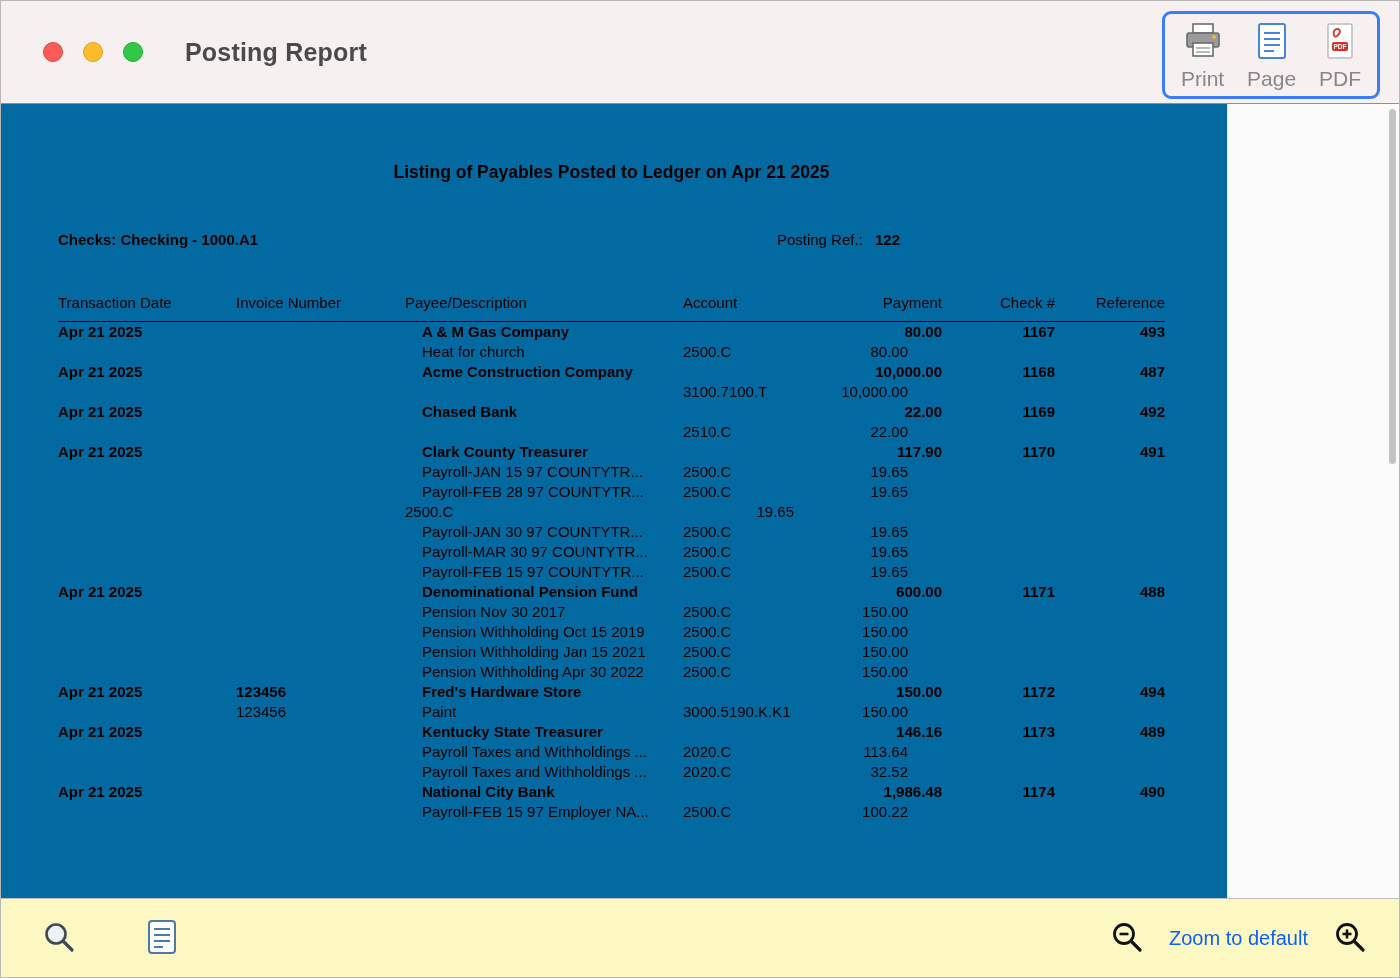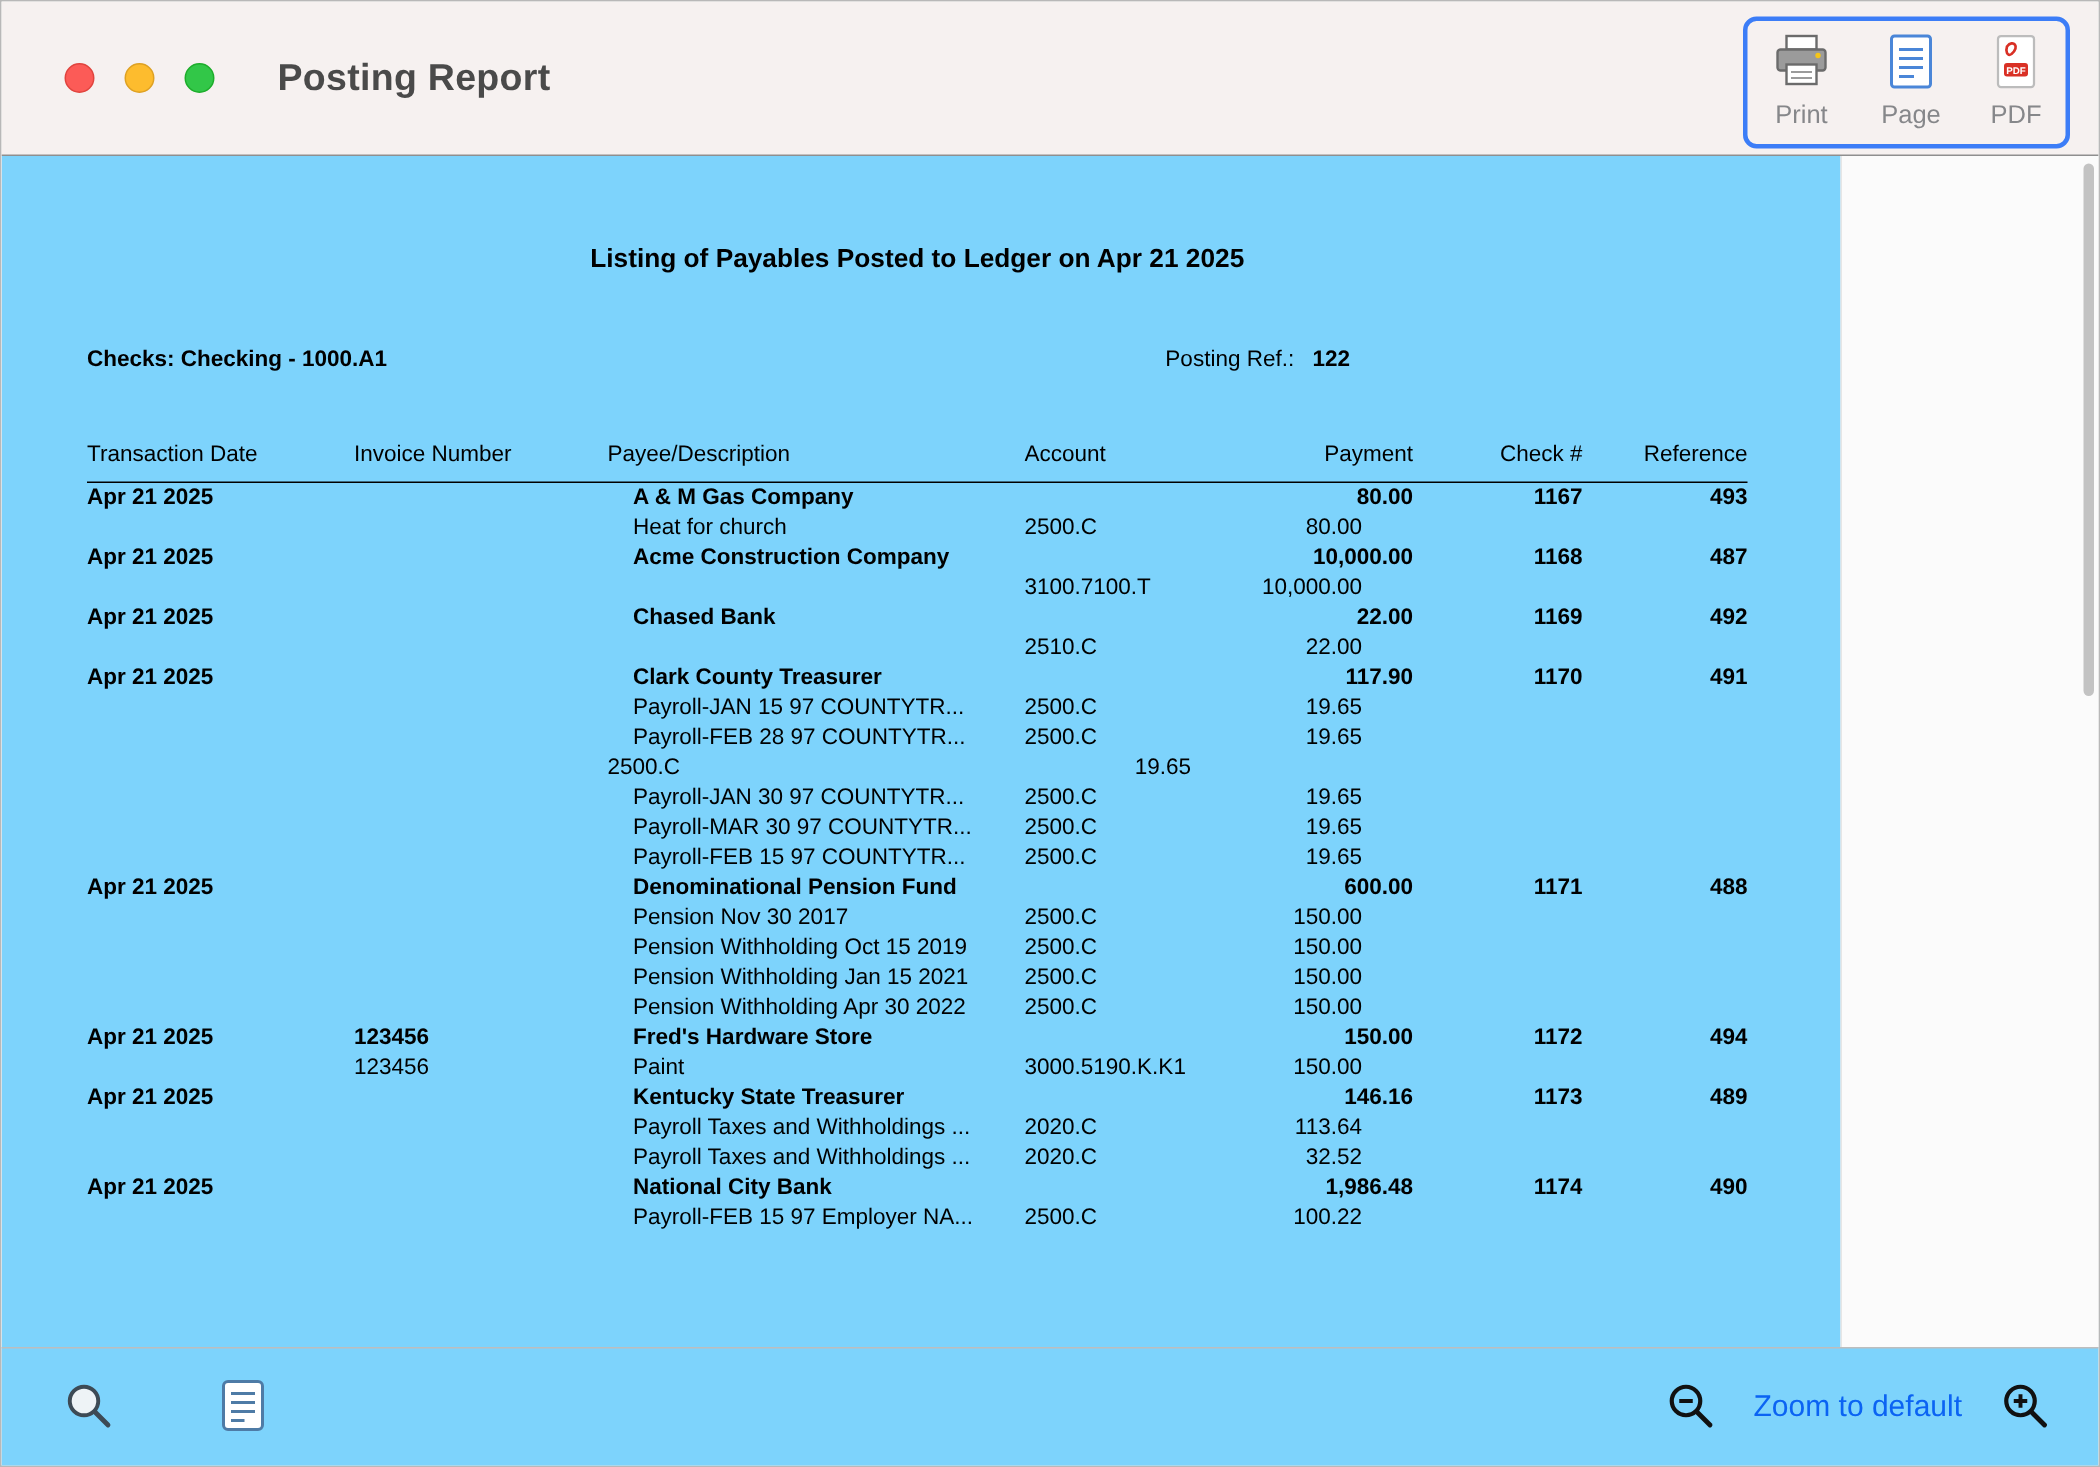--- a/index.html
+++ b/index.html
@@ -43,34 +43,34 @@
     display: flex;
     align-items: flex-start;
     justify-content: space-between;
     padding: 8px 16px 0 16px;
   }
   .tool {
     background: transparent; border: none;
     display: flex; flex-direction: column; align-items: center;
     gap: 4px; cursor: default; padding: 0;
   }
-  .tool-label { font-size: 17px; color: #86878a; font-family: "Liberation Sans", sans-serif; }
+  .tool-label { font-size: 21px; color: #86878a; font-family: "Liberation Sans", sans-serif; }
 
   
   .content {
     position: relative;
     height: 794px;
     background: #ffffff;
     overflow: hidden;
   }
   .page {
     position: absolute;
     left: 0; top: 0;
     width: 1228px; height: 794px;
-    background: #7dd3fc;
+    background: #0369a1;
     overflow: hidden;
   }
   .scroll-gutter {
     position: absolute;
     right: 0; top: 0;
     width: 172px; height: 794px;
     background: #fbfbfb;
     border-left: 1px solid #e6e6e6;
   }
   .scroll-thumb {
@@ -122,21 +122,21 @@
   .c { overflow: hidden; }
   .num { text-align: right; }
   .b { font-weight: bold; }
   .ind { padding-left: 17px; }
   .pad-amt { padding-right: 34px; }
 
   
   .bottombar {
     position: relative;
     height: 80px;
-    background: #7dd3fc;
+    background: #fef9c3;
     border-top: 1px solid #bdbdbd;
     display: flex;
     align-items: center;
   }
   .bb-btn {
     background: transparent; border: none; cursor: default;
     display: flex; align-items: center; justify-content: center;
   }
   .bb-left-1 { margin-left: 40px; }
   .bb-left-2 { margin-left: 70px; }

